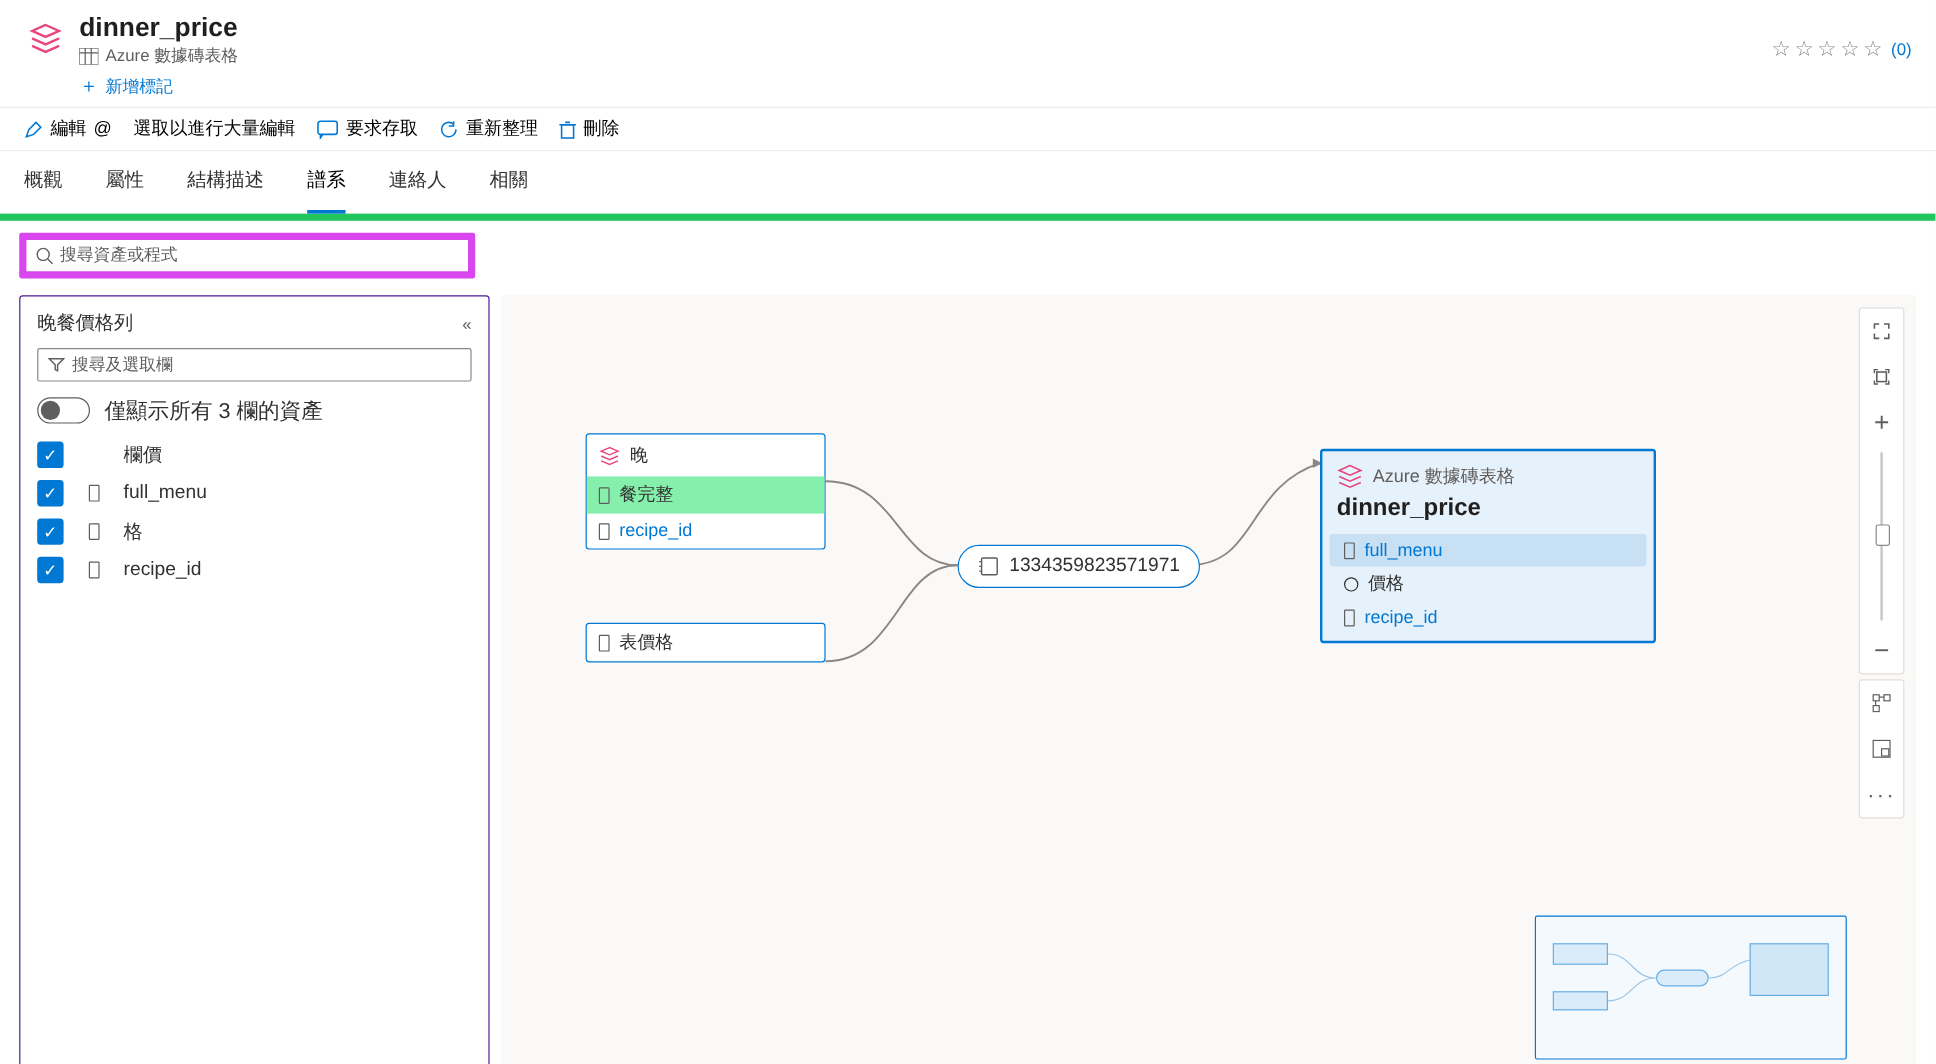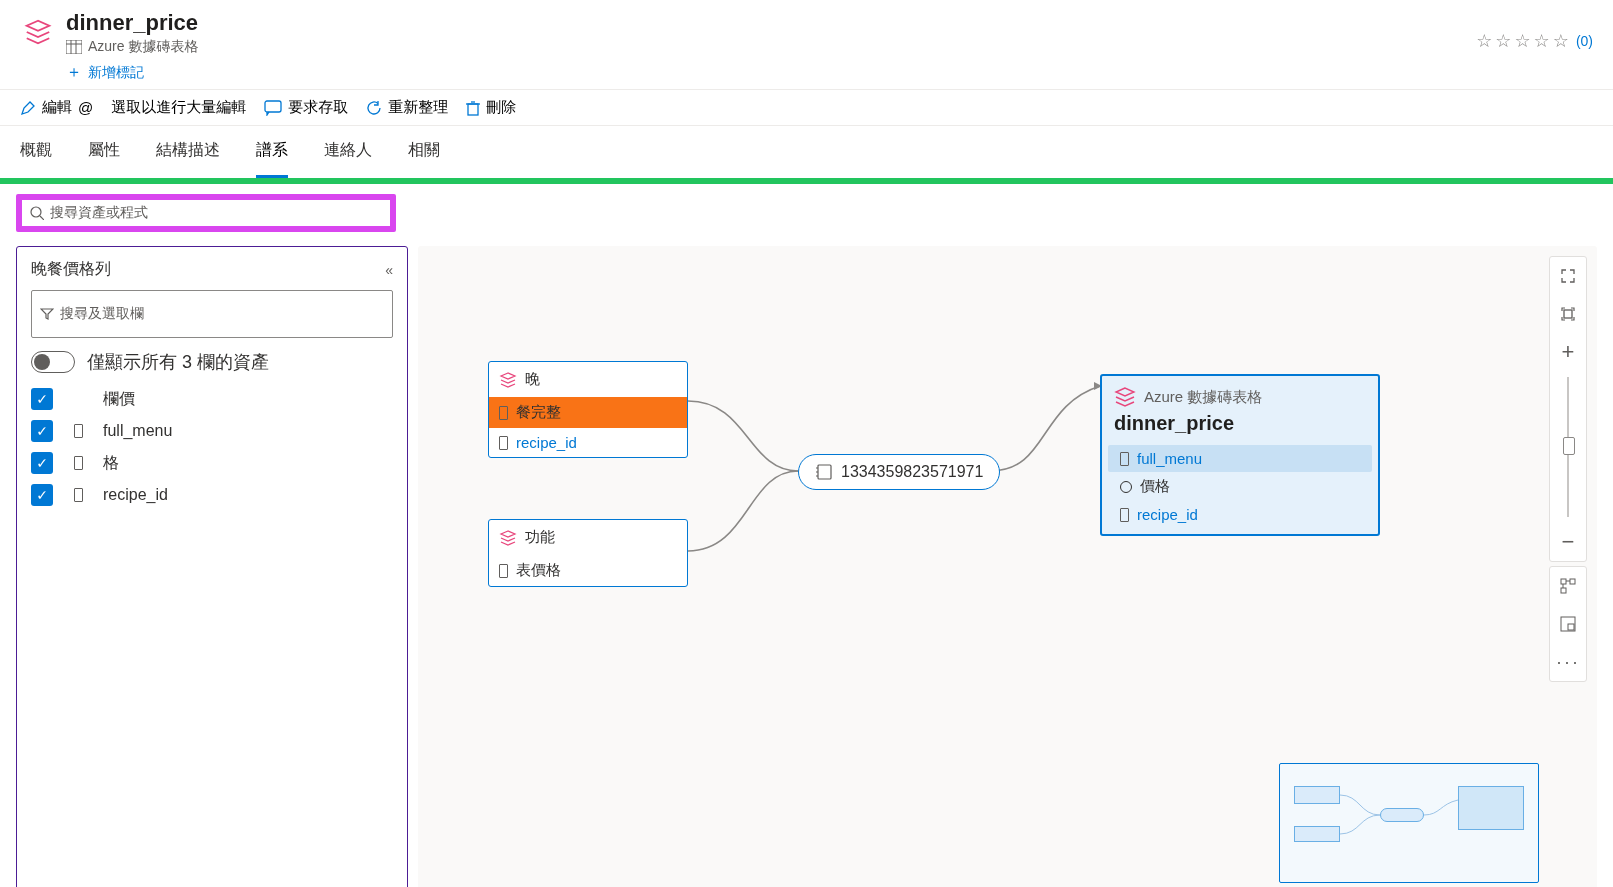--- a/index.html
+++ b/index.html
@@ -28,36 +28,36 @@
 .tabs-status { margin-left: auto; font-size: 15px; color: #323130; }
 
 
 .search-row { padding: 10px 16px 4px; }
 .search-box { display: flex; align-items: center; gap: 6px; border: 6px solid #d946ef; border-radius: 2px; padding: 4px 8px; width: 380px; font-size: 14px; color: #605e5c; }
 
 
 .main { display: flex; height: calc(100% - 220px); }
 .side-panel { width: 392px; border: 1px solid #4c1d95; margin: 10px 0 10px 16px; border-radius: 3px; padding: 12px 14px; background: #fff; }
 .panel-header { display: flex; align-items: center; justify-content: space-between; font-size: 16px; font-weight: 500; margin-bottom: 10px; }
-.filter-box { display: flex; align-items: center; gap: 6px; border: 1px solid #8a8886; border-radius: 2px; padding: 14px 8px; font-size: 14px; color: #605e5c; margin-bottom: 12px; }
+.filter-box { display: flex; align-items: center; gap: 6px; border: 1px solid #8a8886; border-radius: 2px; padding: 4px 8px; font-size: 14px; color: #605e5c; margin-bottom: 12px; }
 .toggle-row { display: flex; align-items: center; gap: 12px; font-size: 18px; margin-bottom: 14px; }
 .toggle { width: 44px; height: 22px; border: 1px solid #605e5c; border-radius: 11px; position: relative; }
 .toggle::after { content: ""; position: absolute; left: 2px; top: 2px; width: 16px; height: 16px; background: #605e5c; border-radius: 50%; }
 .col-list { display: flex; flex-direction: column; gap: 10px; }
 .col-item { display: flex; align-items: center; gap: 16px; font-size: 16px; }
 .checkbox { width: 22px; height: 22px; background: #0078d4; border-radius: 3px; display: flex; align-items: center; justify-content: center; color: #fff; font-size: 14px; }
 .col-icon { width: 18px; display: flex; justify-content: center; color: #605e5c; }
 
 
 .canvas { flex: 1; background: #faf9f8; margin: 10px 16px 10px 10px; position: relative; border-radius: 3px; }
 
 .node { position: absolute; background: #fff; border: 1px solid #0078d4; border-radius: 3px; min-width: 200px; font-size: 15px; }
 .node-header { display: flex; align-items: center; gap: 8px; padding: 8px 10px; font-weight: 500; }
 .node-row { display: flex; align-items: center; gap: 8px; padding: 6px 10px; }
-.node-row.hl { background: #f97316; }
+.node-row.hl { background: #86efac; }
 .link-text { color: #0078d4; }
 .rect-icon { width: 9px; height: 14px; border: 1px solid #605e5c; border-radius: 1px; display: inline-block; }
 .circle-icon { width: 12px; height: 12px; border: 1.5px solid #323130; border-radius: 50%; display: inline-block; }
 
 .process-node { position: absolute; background: #fff; border: 1.5px solid #0078d4; border-radius: 20px; padding: 8px 16px; display: flex; align-items: center; gap: 8px; font-size: 16px; }
 
 .target-node { position: absolute; background: #e5f1fb; border: 2px solid #0078d4; border-radius: 3px; width: 280px; font-size: 15px; padding-bottom: 6px; }
 .target-header { display: flex; align-items: center; gap: 8px; padding: 10px 12px 2px; color: #605e5c; font-size: 15px; }
 .target-title { font-size: 20px; font-weight: 700; color: #201f1e; padding: 2px 12px 10px; }
 .target-row { display: flex; align-items: center; gap: 8px; padding: 5px 12px; margin: 0 6px; }
@@ -250,26 +250,20 @@
           <span class="rect-icon"></span>
           <span>餐完整</span>
         </div>
       <div class="node-row">
           <span class="rect-icon"></span>
           <span class="link-text">recipe_id</span>
         </div>
     </div>
 
     <div class="node" style="left:70px; top:273px;">
-      <div class="node-header">
-        <svg width="18" height="18">
-            <path d="M9 2L2 5l7 3 7-3-7-3z M2 9l7 3 7-3 M2 13l7 3 7-3" stroke="#e8467c" stroke-width="1.2" fill="none"></path>
-          </svg>
-        <span>功能</span>
-      </div>
       <div class="node-row">
           <span class="rect-icon"></span>
           <span>表價格</span>
         </div>
     </div>
 
     <div class="process-node" style="left:380px; top:208px;">
       <svg width="18" height="18">
           <rect x="3" y="2" width="13" height="14" rx="1" fill="none" stroke="#605e5c" stroke-width="1.2"></rect>
           <line x1="1" y1="5" x2="3" y2="5" stroke="#605e5c"></line>

